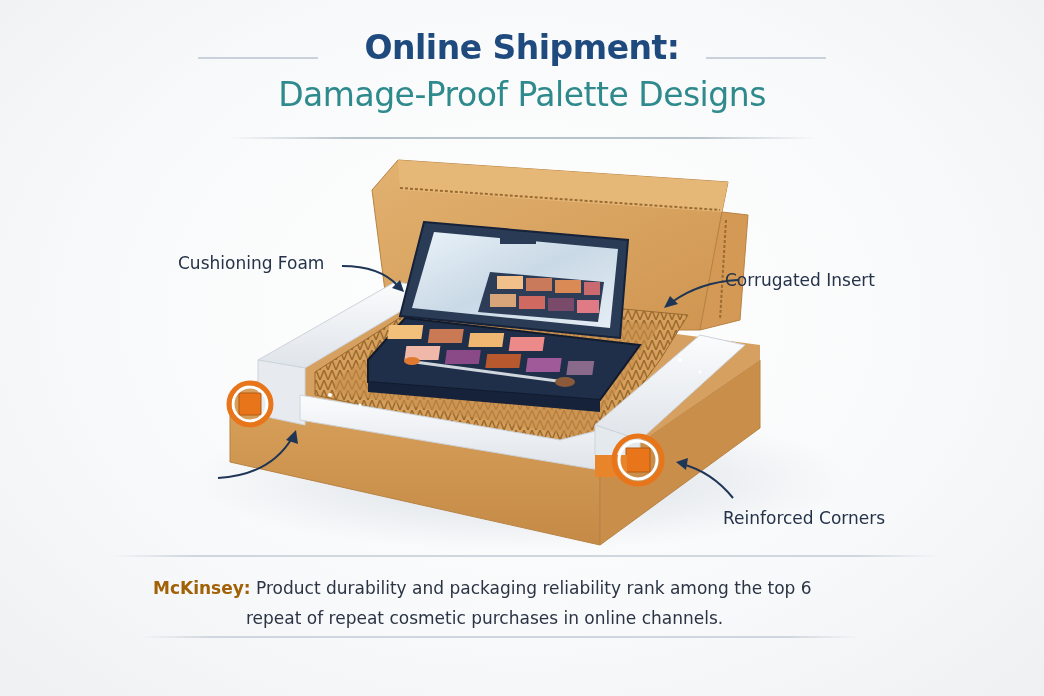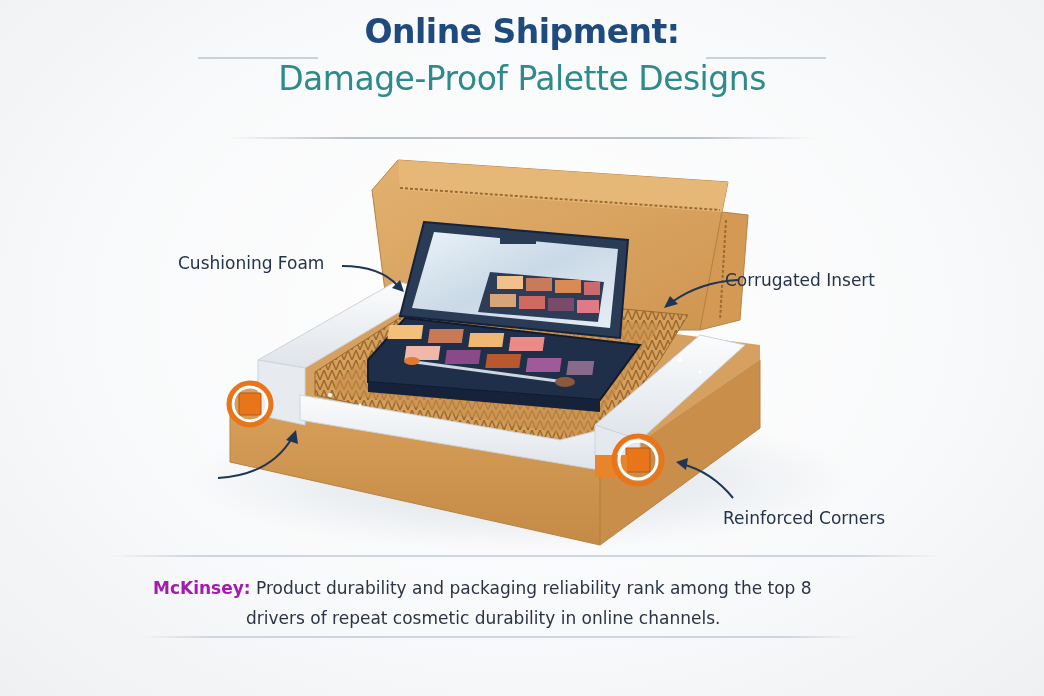--- a/index.html
+++ b/index.html
@@ -1,27 +1,27 @@
 <!DOCTYPE html>
 <html><head>
 <meta charset="utf-8">
 <style>
   html,body{margin:0;padding:0;}
   body{width:1044px;height:696px;overflow:hidden;background:radial-gradient(ellipse at 50% 45%,#ffffff 0%,#f8f9fa 60%,#eef0f2 100%);font-family:"Liberation Sans",sans-serif;position:relative;}
-  .title-wrap{position:absolute;left:0;top:12px;width:1044px;text-align:center;}
+  .title-wrap{position:absolute;left:0;top:28px;width:1044px;text-align:center;}
   .title-line1{font-family:"DejaVu Sans",sans-serif;font-weight:bold;font-size:33px;color:#1f4a7e;letter-spacing:-0.5px;display:inline-block;position:relative;}
   .rule-l,.rule-r{position:absolute;top:57px;height:2px;background:#c9d2db;}
   .rule-l{left:198px;width:120px;}
   .rule-r{left:706px;width:120px;}
   .title-line2{font-family:"DejaVu Sans",sans-serif;font-size:33px;color:#2e8a8c;letter-spacing:-0.5px;margin-top:8px;}
   .rule-under{position:absolute;left:228px;top:137px;width:588px;height:2px;background:linear-gradient(90deg,rgba(180,190,200,0),#b9c3cc 20%,#b9c3cc 80%,rgba(180,190,200,0));}
   .callout{position:absolute;font-family:"DejaVu Sans",sans-serif;font-size:17px;color:#25334a;}
   .footer-rule{position:absolute;height:2px;background:linear-gradient(90deg,rgba(200,208,215,0),#cfd6dd 10%,#cfd6dd 90%,rgba(200,208,215,0));}
   .footer{position:absolute;left:153px;top:573px;width:760px;font-family:"DejaVu Sans",sans-serif;font-size:17px;color:#2b3444;line-height:30px;}
-  .footer .src{font-weight:bold;color:#a21caf;}
+  .footer .src{font-weight:bold;color:#a16207;}
   .footer .line2{padding-left:93px;display:block;}
   svg{position:absolute;left:0;top:0;}
 </style>
 </head>
 <body>
 
 <div class="rule-l"></div>
 <div class="rule-r"></div>
 <div class="title-wrap">
   <div class="title-line1">Online Shipment:</div>
@@ -152,16 +152,16 @@
   </g>
 </svg>
 
 <div class="callout" style="left:178px;top:253px;">Cushioning Foam</div>
 <div class="callout" style="left:725px;top:270px;">Corrugated Insert</div>
 <div class="callout" style="left:690px;top:508px;margin-left:33px;">Reinforced Corners</div>
 
 <div class="footer-rule" style="left:110px;top:555px;width:830px;"></div>
 <div class="footer">
   <span class="src">McKinsey:</span>
-  <span>Product durability and packaging reliability rank among the top 8</span>
-  <span class="line2">drivers of repeat cosmetic durability in online channels.</span>
+  <span>Product durability and packaging reliability rank among the top 6</span>
+  <span class="line2">repeat of repeat cosmetic purchases in online channels.</span>
 </div>
 <div class="footer-rule" style="left:140px;top:636px;width:720px;"></div>
 
 </body></html>

